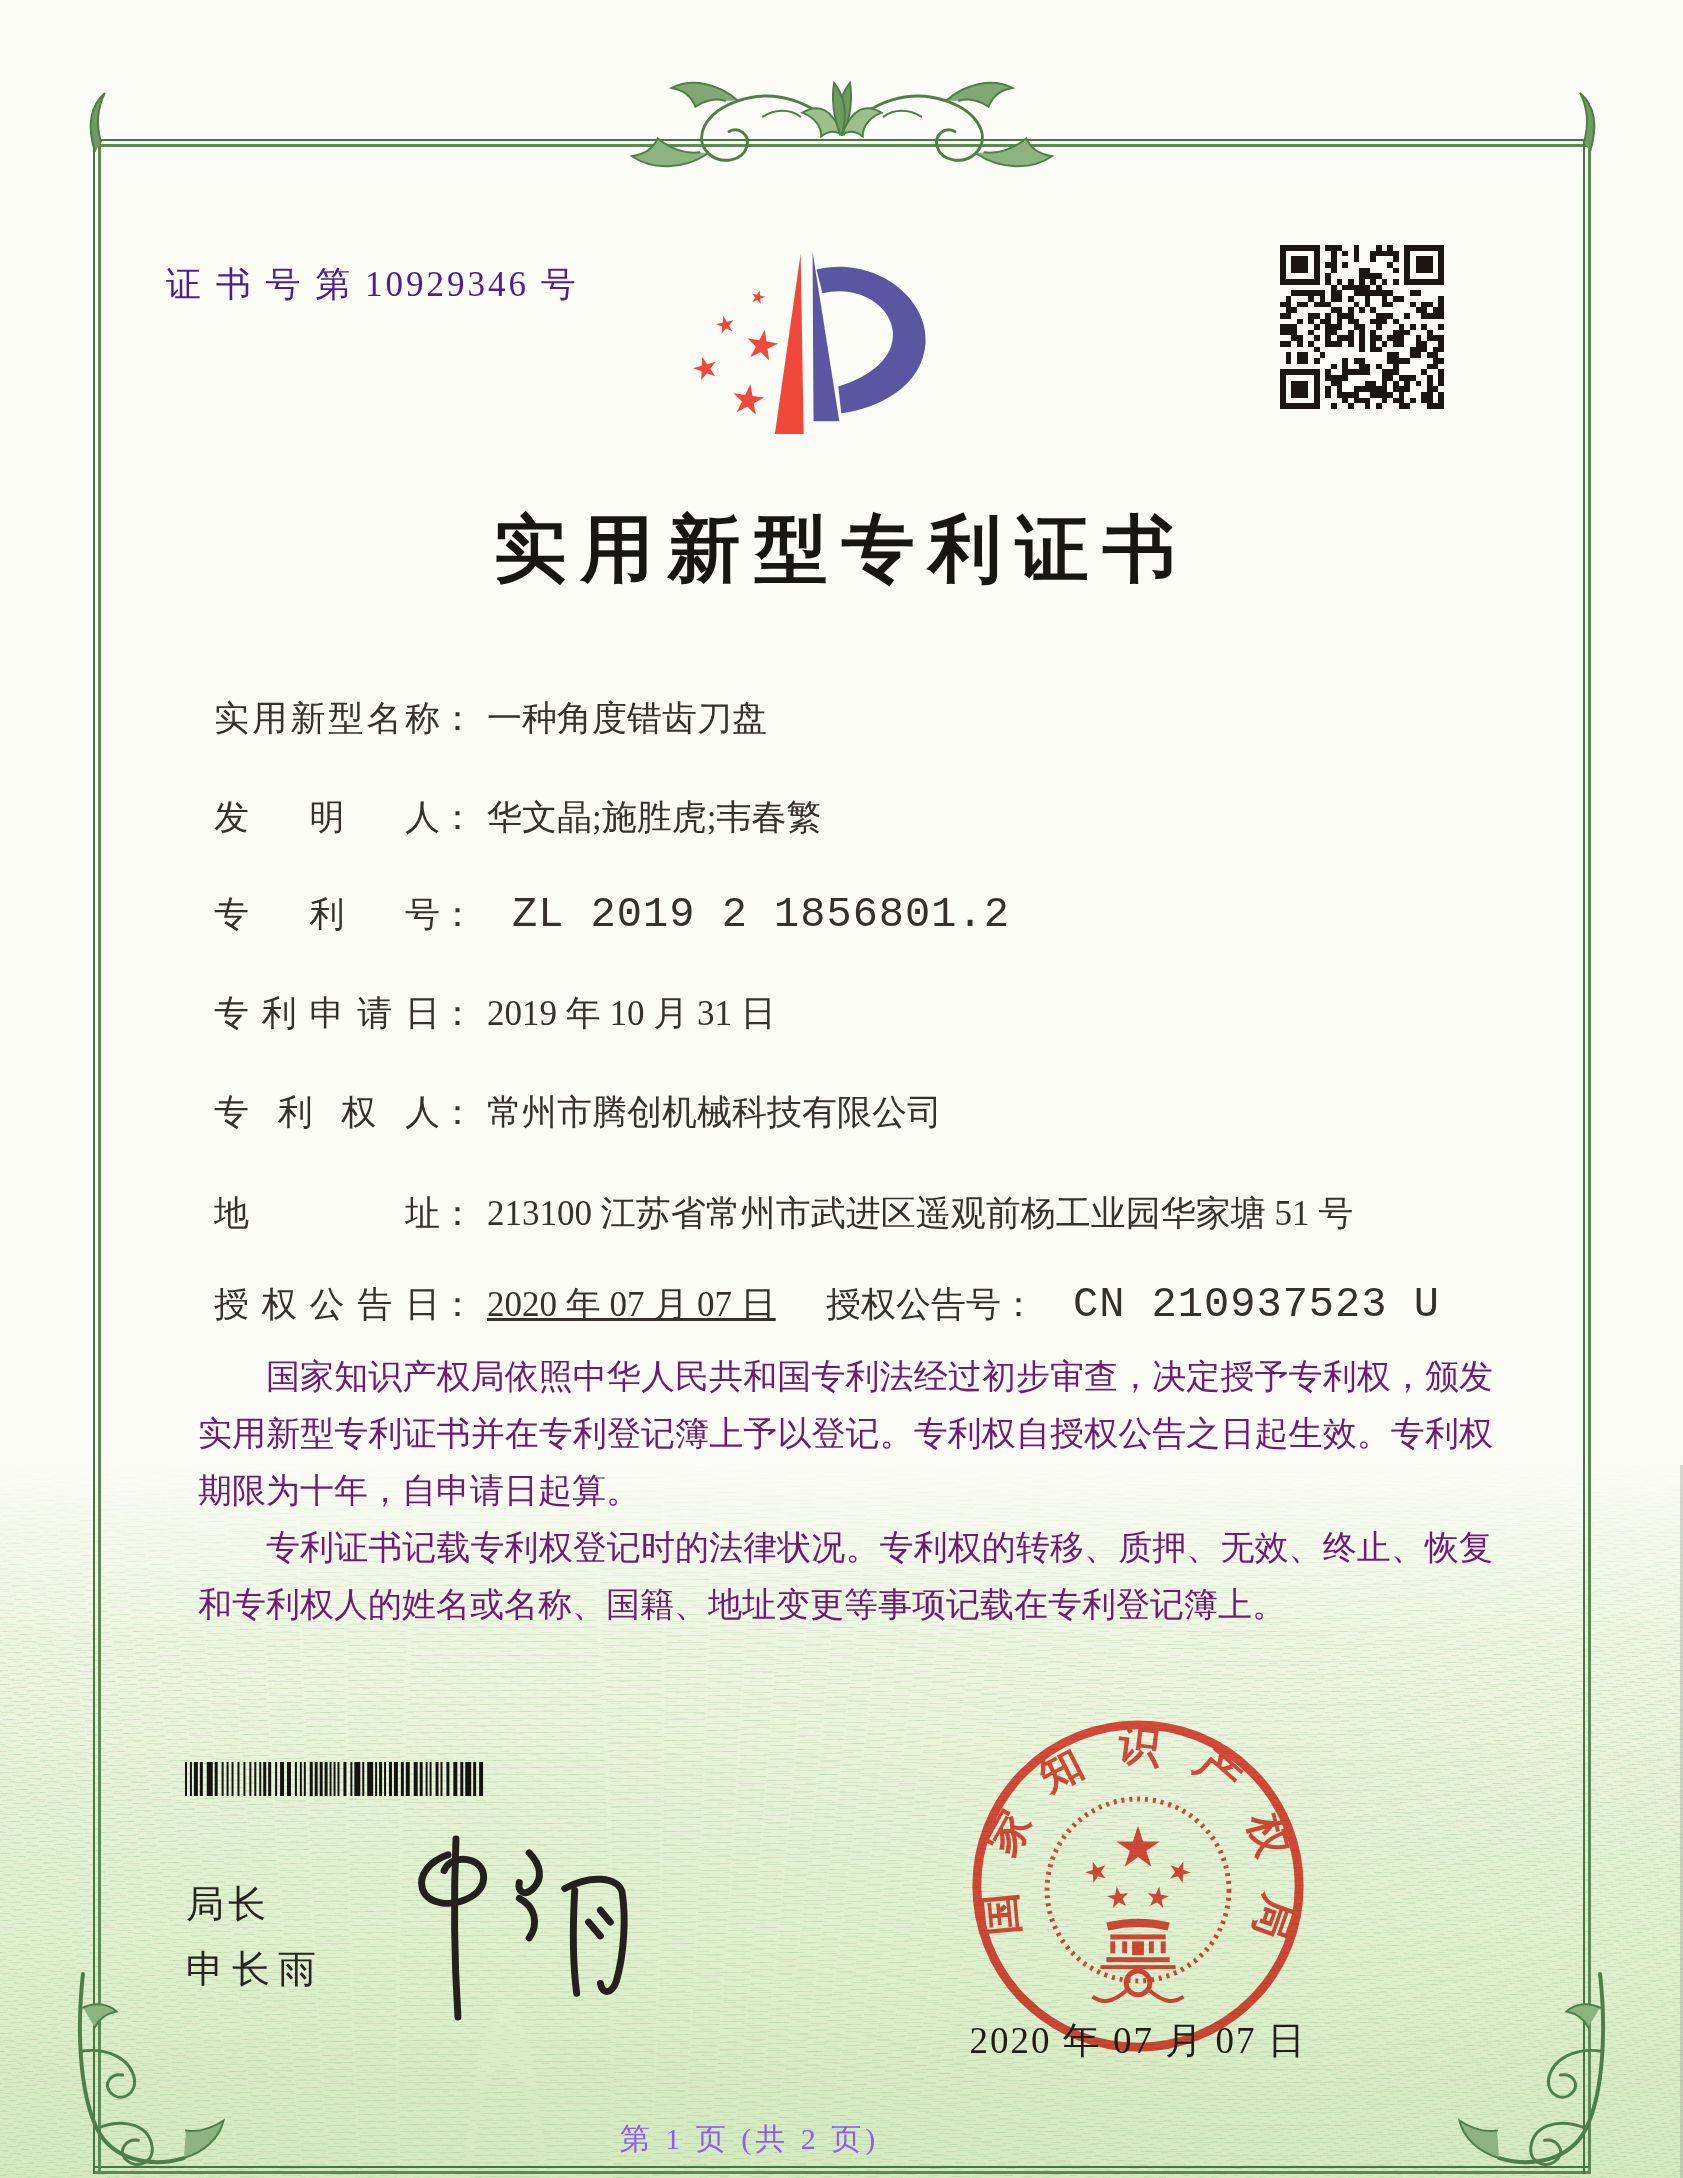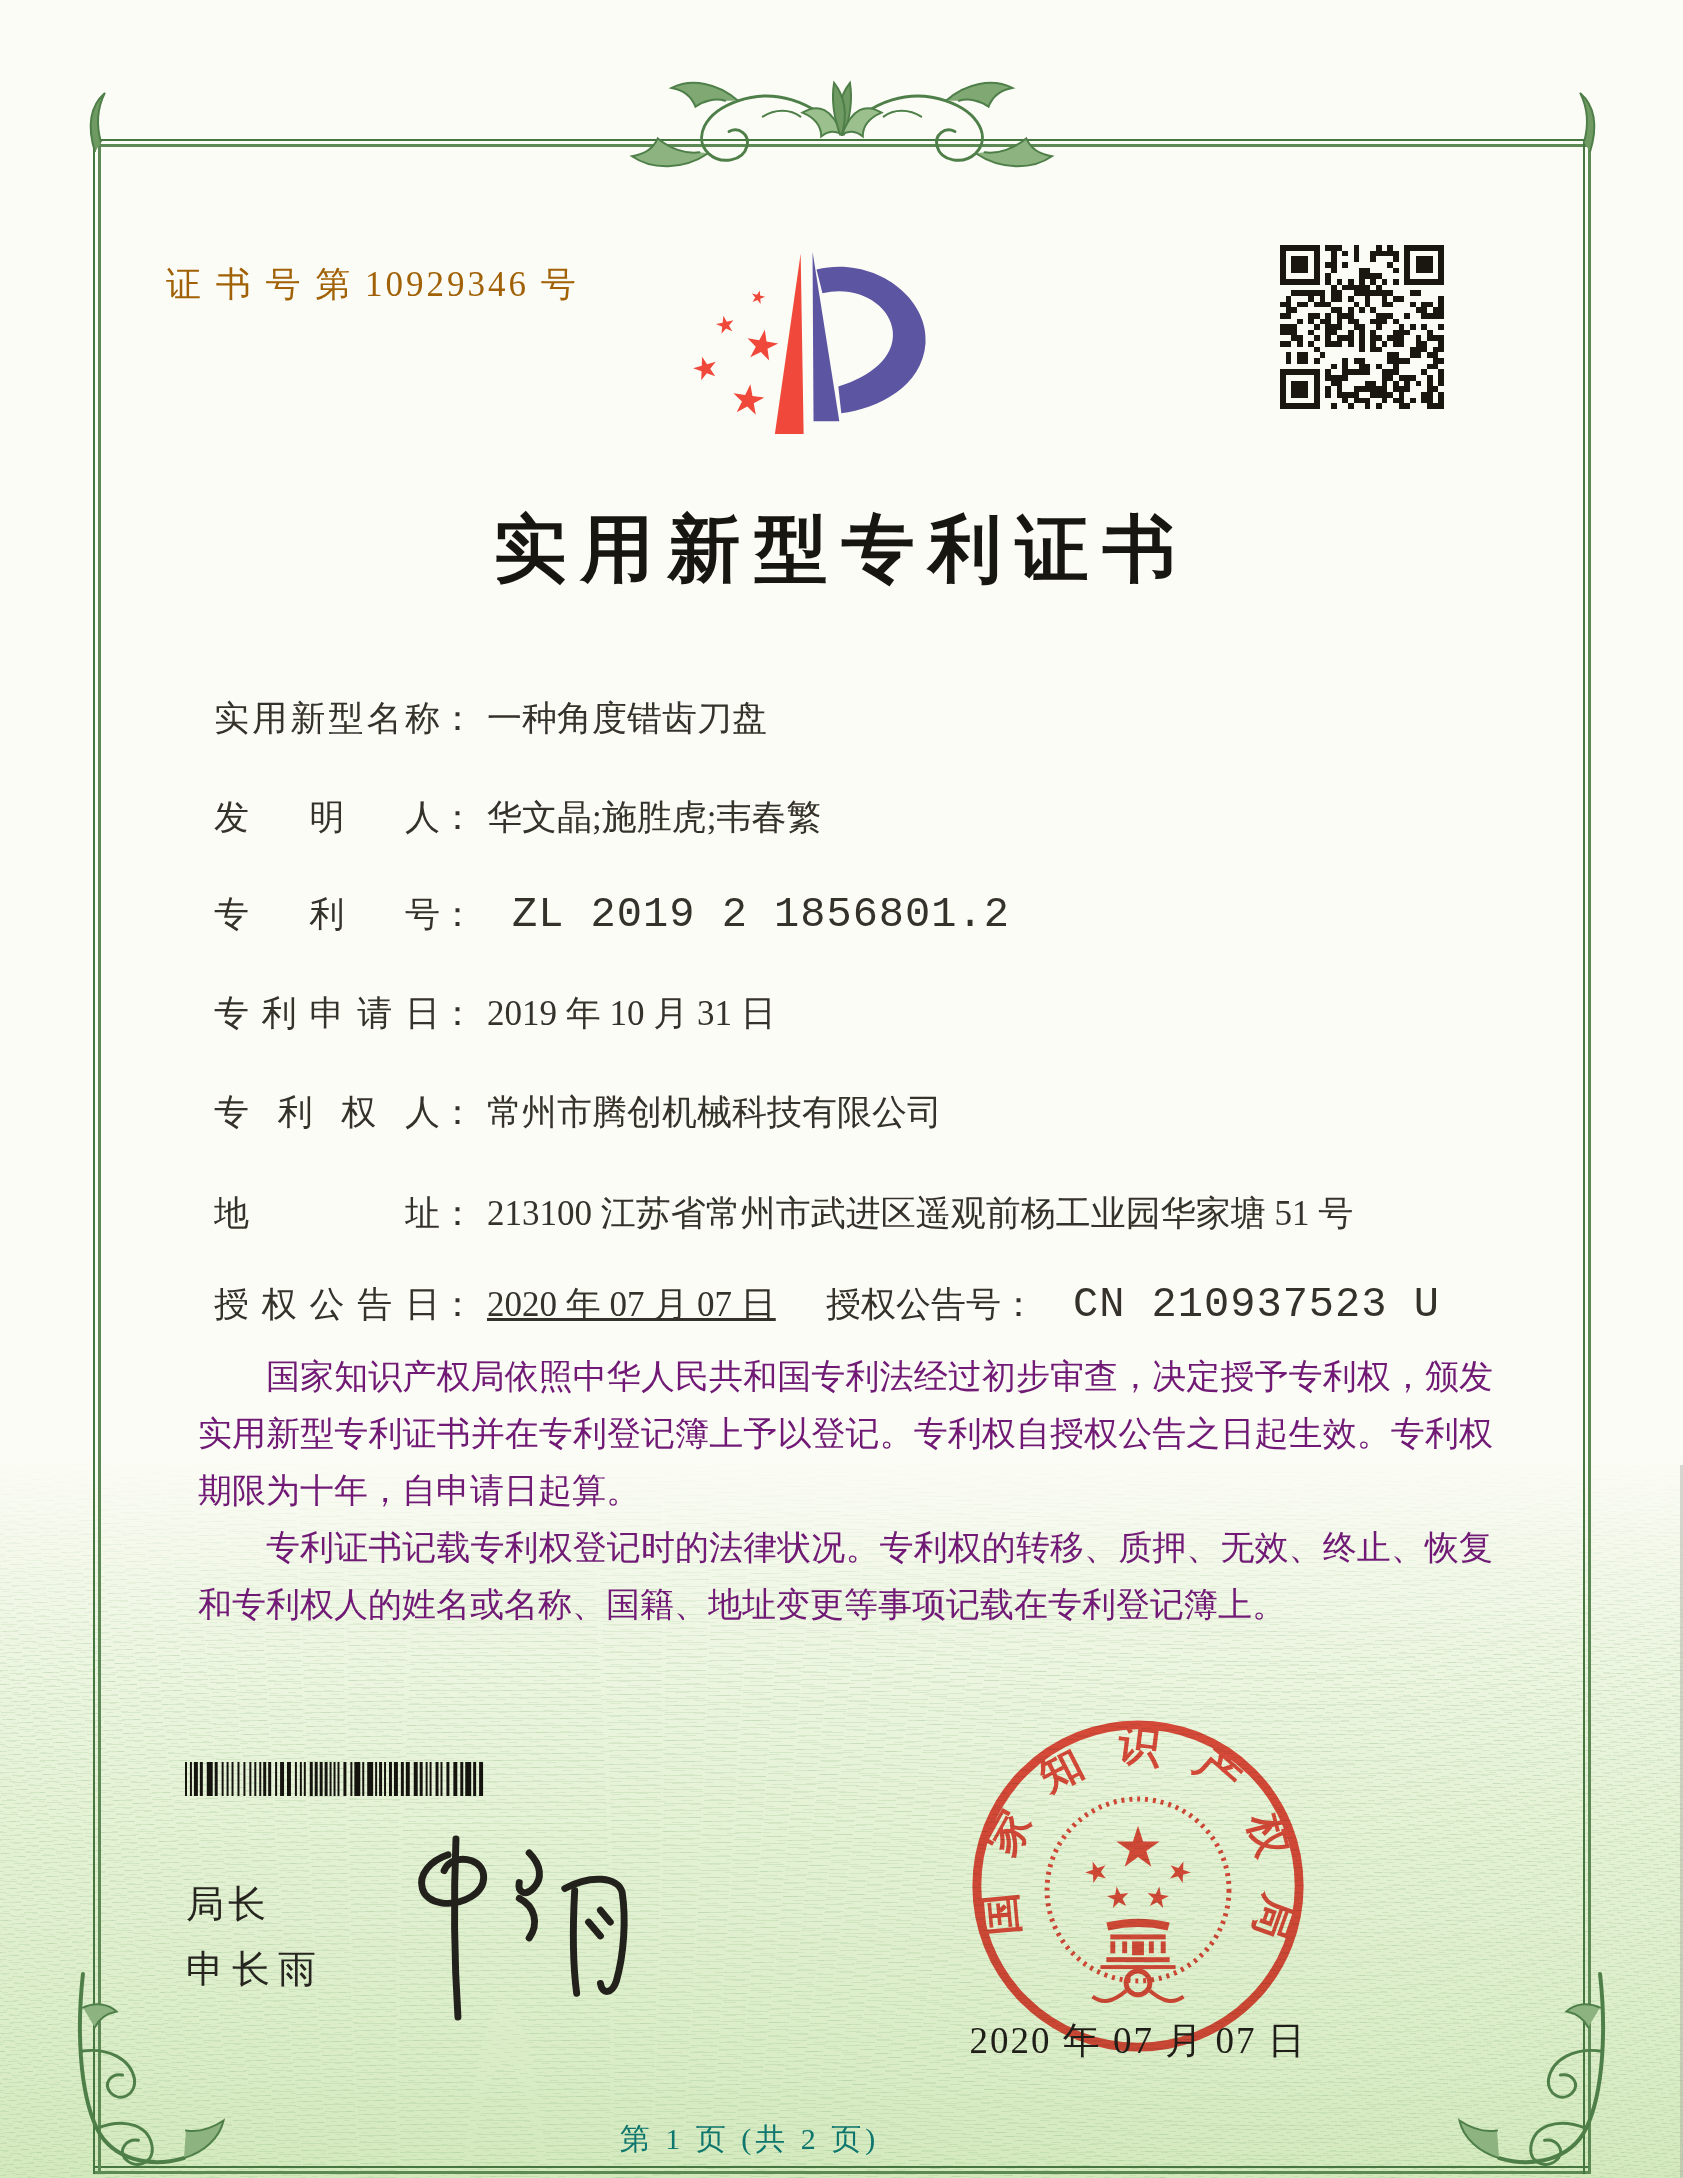--- a/index.html
+++ b/index.html
@@ -17,21 +17,21 @@
   .wave-bg{position:absolute;left:0;right:0;top:1455px;bottom:0;
     background:linear-gradient(180deg,rgba(236,246,227,0) 0%,rgba(230,243,216,.5) 18%,rgba(226,241,210,.85) 45%,#ddeecb 75%,#d3e9bd 100%);}
   .wave-lines{position:absolute;left:0;right:0;top:1455px;bottom:0;
     background-image:
       repeating-radial-gradient(140% 95% at 30% 215%,rgba(125,175,115,.18) 0 1.6px,rgba(0,0,0,0) 1.6px 12px),
       repeating-radial-gradient(150% 100% at 75% 230%,rgba(125,175,115,.14) 0 1.6px,rgba(0,0,0,0) 1.6px 15px);
     -webkit-mask-image:linear-gradient(180deg,transparent 0,#000 30%);
     mask-image:linear-gradient(180deg,transparent 0,#000 30%);}
   .scan-edge{position:absolute;right:0;top:1465px;bottom:0;width:3px;background:#a9a9a1;opacity:.45;}
 
-  .cert-no{position:absolute;left:166px;top:261px;font-size:35px;letter-spacing:3px;color:#a16207;}
+  .cert-no{position:absolute;left:166px;top:261px;font-size:35px;letter-spacing:3px;color:#4c1d95;}
   .title{position:absolute;left:0;width:1683px;top:501px;text-align:center;
          font-size:73px;font-weight:700;letter-spacing:14px;color:#171610;}
 
   .fields{position:absolute;left:198px;top:0;width:1297px;}
   .field-row{position:absolute;left:16px;font-size:35px;white-space:nowrap;color:#34322b;}
   .field-label{display:inline-block;width:226px;text-align:justify;text-align-last:justify;vertical-align:top;}
   .field-colon{display:inline-block;margin-right:12px;}
   .mono-val{font-family:"Liberation Mono","DejaVu Sans Mono",monospace;font-size:42px;letter-spacing:1px;margin-left:25px;}
   .row-0{top:695px;} .row-1{top:794px;} .row-2{top:891px;} .row-3{top:990px;}
   .row-4{top:1089px;} .row-5{top:1190px;} .row-6{top:1281px;text-decoration:underline;}
@@ -43,21 +43,21 @@
   .body-text p{margin:0;text-indent:2em;}
 
   .barcode-box{position:absolute;left:185px;top:1762px;width:305px;height:34px;}
   .director-label{position:absolute;left:186px;top:1879px;font-size:38px;letter-spacing:4px;color:#27251f;}
   .director-name{position:absolute;left:186px;top:1944px;font-size:38px;letter-spacing:8px;color:#27251f;}
   .signature-box{position:absolute;left:361px;top:1827px;}
   .seal-box{position:absolute;left:962px;top:1710px;mix-blend-mode:multiply;}
   .seal-date{position:absolute;left:950px;top:2016px;width:376px;text-align:center;
              font-size:37px;letter-spacing:2px;color:#1f1e18;}
   .footer{position:absolute;left:591px;top:2119px;width:317px;text-align:center;
-          font-size:30px;letter-spacing:4px;color:#0f766e;}
+          font-size:30px;letter-spacing:4px;color:#8b5cf6;}
   .logo-box{position:absolute;left:644px;top:218px;}
   .qr-box{position:absolute;left:1280px;top:245px;}
 </style>
 </head>
 <body>
 
 <div class="page">
 
   <svg width="0" height="0" style="position:absolute" aria-hidden="true">
     <defs>

